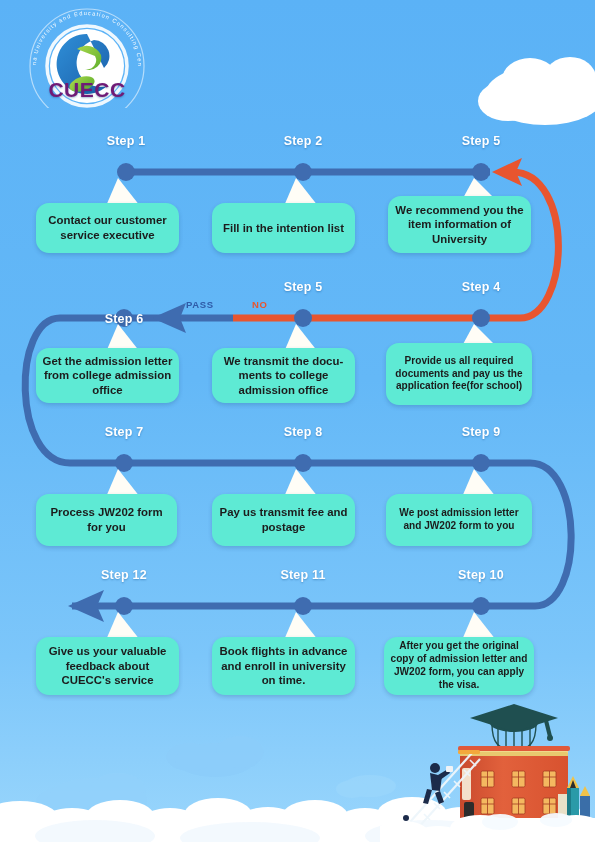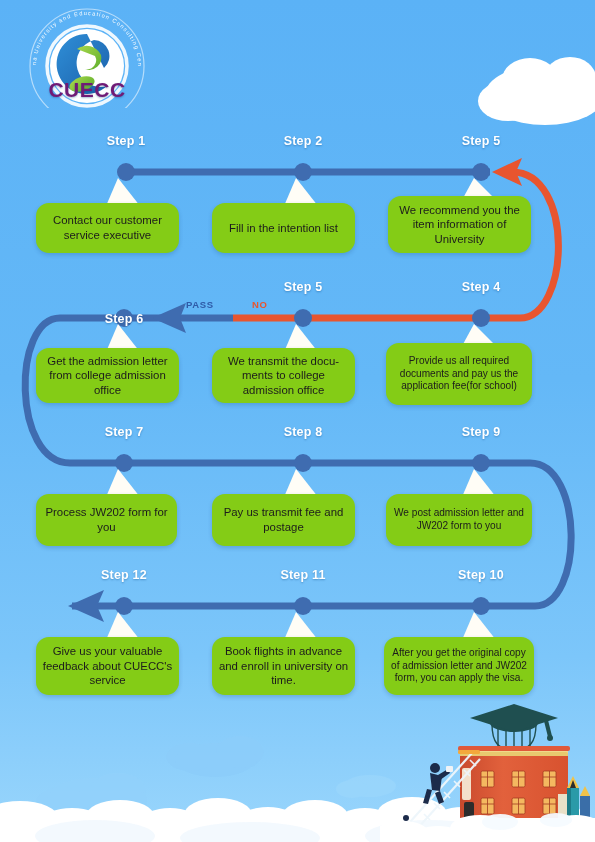--- a/index.html
+++ b/index.html
@@ -30,25 +30,25 @@
 
   
   .flow{position:absolute;left:0;top:0;width:595px;height:842px;}
 
   
   .step-label{position:absolute;color:#ffffff;font-size:12.5px;font-weight:bold;
      text-align:center;width:90px;letter-spacing:.2px;
      text-shadow:0 1px 2px rgba(10,70,130,.40);}
 
   
-  .bubble{position:absolute;background:#84cc16;border-radius:13px;
+  .bubble{position:absolute;background:#5eead4;border-radius:13px;
      box-shadow:0 2px 4px rgba(20,70,120,.22);
      color:#1c1c1c;font-size:11.4px;line-height:14.6px;text-align:center;
      display:flex;align-items:center;justify-content:center;
-     padding:4px 6px;box-sizing:border-box;}
+     padding:4px 6px;box-sizing:border-box;font-weight:bold;}
   .bubble.sm{font-size:10.1px;line-height:12.8px;}
 
   .edge-label{position:absolute;font-size:9.5px;font-weight:bold;letter-spacing:.6px;}
 </style>
 </head>
 <body>
 
 <div id="stage">
 
   <div class="bg"></div>

